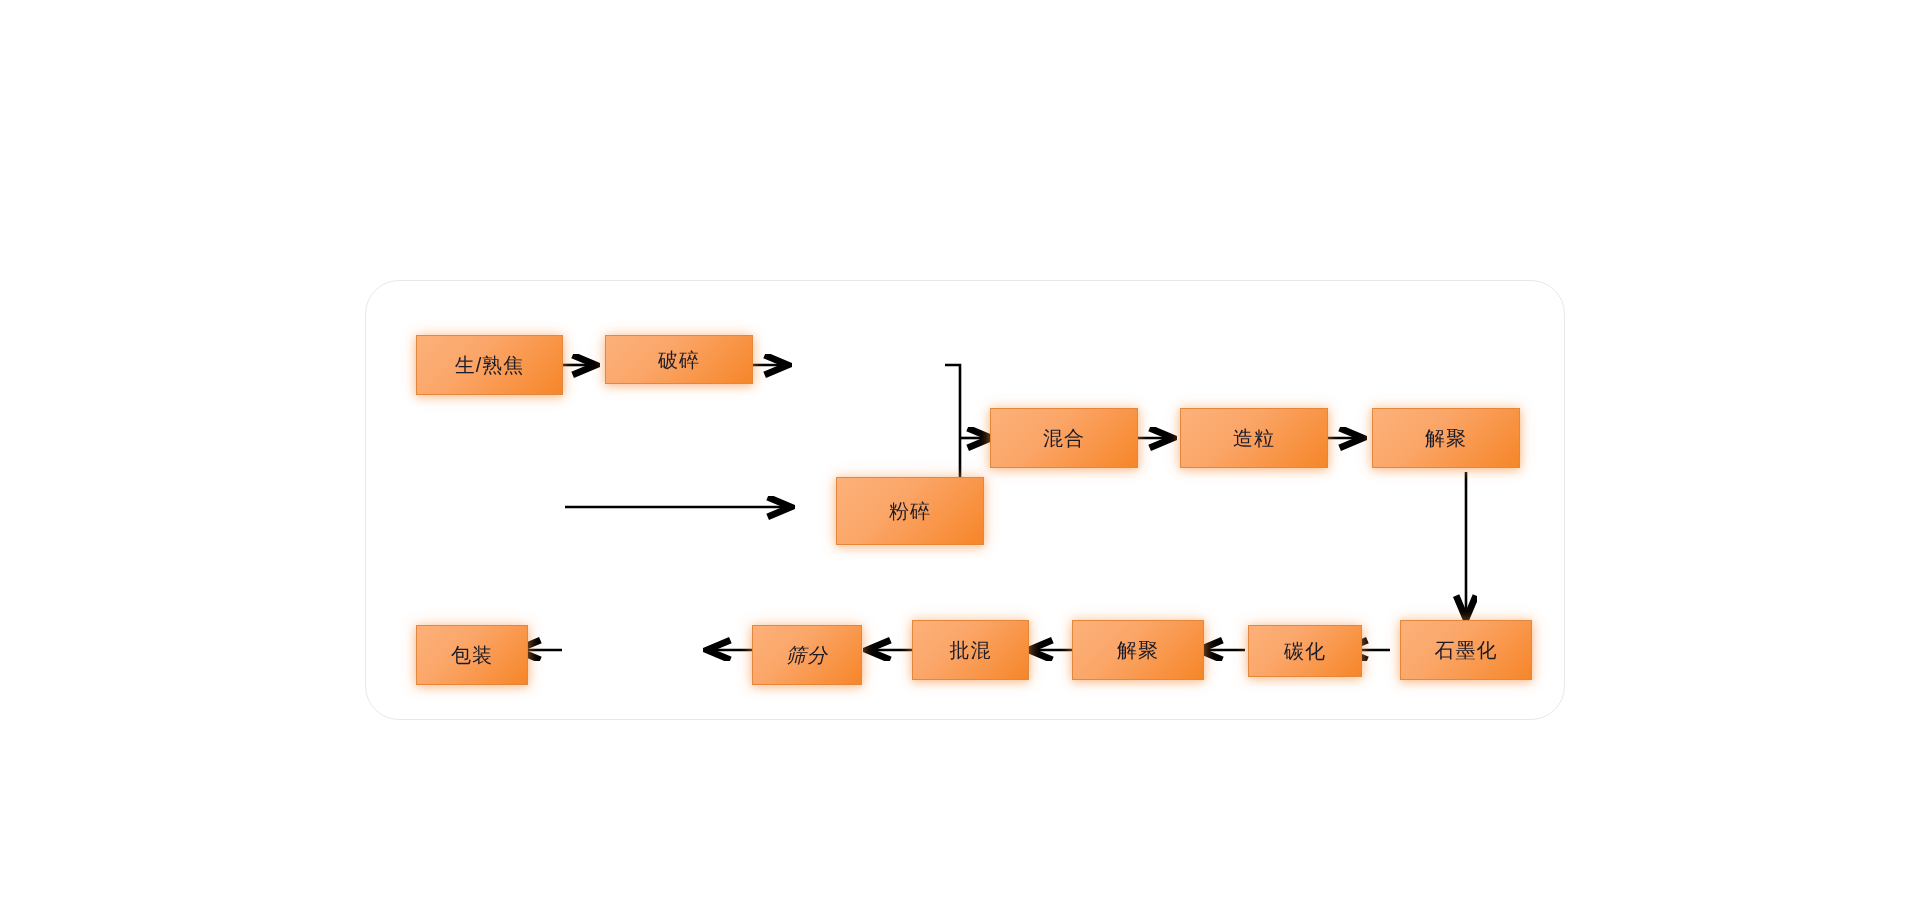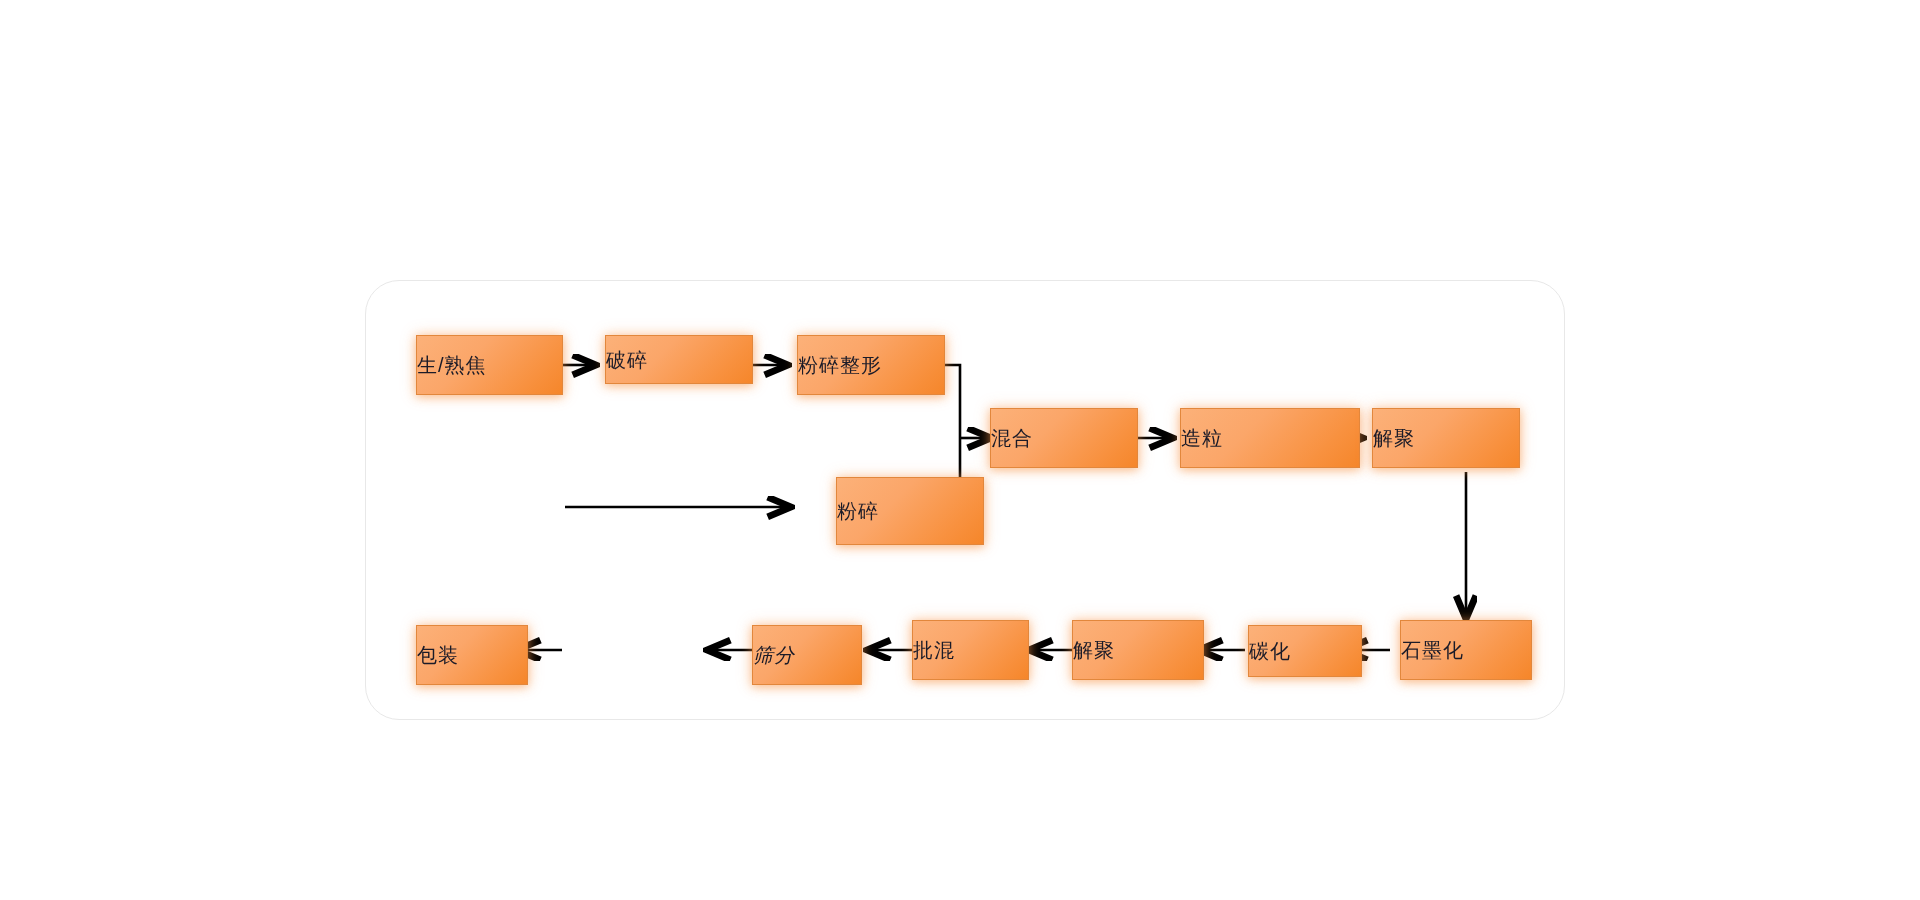--- a/index.html
+++ b/index.html
@@ -27,21 +27,21 @@
   .node{
     position:absolute;
     box-sizing:border-box;
     background:linear-gradient(135deg,#fcb179 0%,#fba669 38%,#f8913f 78%,#f5862a 100%);
     border:1px solid #e2873c;
     color:#1b1b28;
     font-size:20px;
     line-height:1;
     display:flex;
     align-items:center;
-    justify-content:flex-start;
+    justify-content:center;
     text-align:center;
     letter-spacing:1px;
     box-shadow:0 2px 9px rgba(246,139,54,0.45), 0 0 14px rgba(249,160,95,0.38);
     z-index:3;
   }
   .node span{pointer-events:none;}
   
   #wires{
     position:absolute;
     left:0;top:0;width:1920px;height:900px;
@@ -96,28 +96,25 @@
     <line x1="752" y1="650" x2="708" y2="650" marker-end="url(#arrowL)"></line>
     <line x1="562" y1="650" x2="518" y2="650" marker-end="url(#arrowL)"></line>
   </svg>
 
   <div class="node" style="left:416px;top:335px;width:147px;height:60px;">
     <span>生/熟焦</span>
   </div>
   <div class="node" style="left:605px;top:335px;width:148px;height:49px;">
     <span>破碎</span>
   </div>
-  <div class="node" style="left:797px;top:335px;width:148px;height:60px;">
-    <span>粉碎整形</span>
-  </div>
 
   <div class="node" style="left:990px;top:408px;width:148px;height:60px;">
     <span>混合</span>
   </div>
-  <div class="node" style="left:1180px;top:408px;width:180px;height:60px;">
+  <div class="node" style="left:1180px;top:408px;width:148px;height:60px;">
     <span>造粒</span>
   </div>
   <div class="node" style="left:1372px;top:408px;width:148px;height:60px;">
     <span>解聚</span>
   </div>
 
   <div class="node" style="left:797px;top:477px;width:148px;height:68px;margin-left:39px;">
     <span>粉碎</span>
   </div>
 

